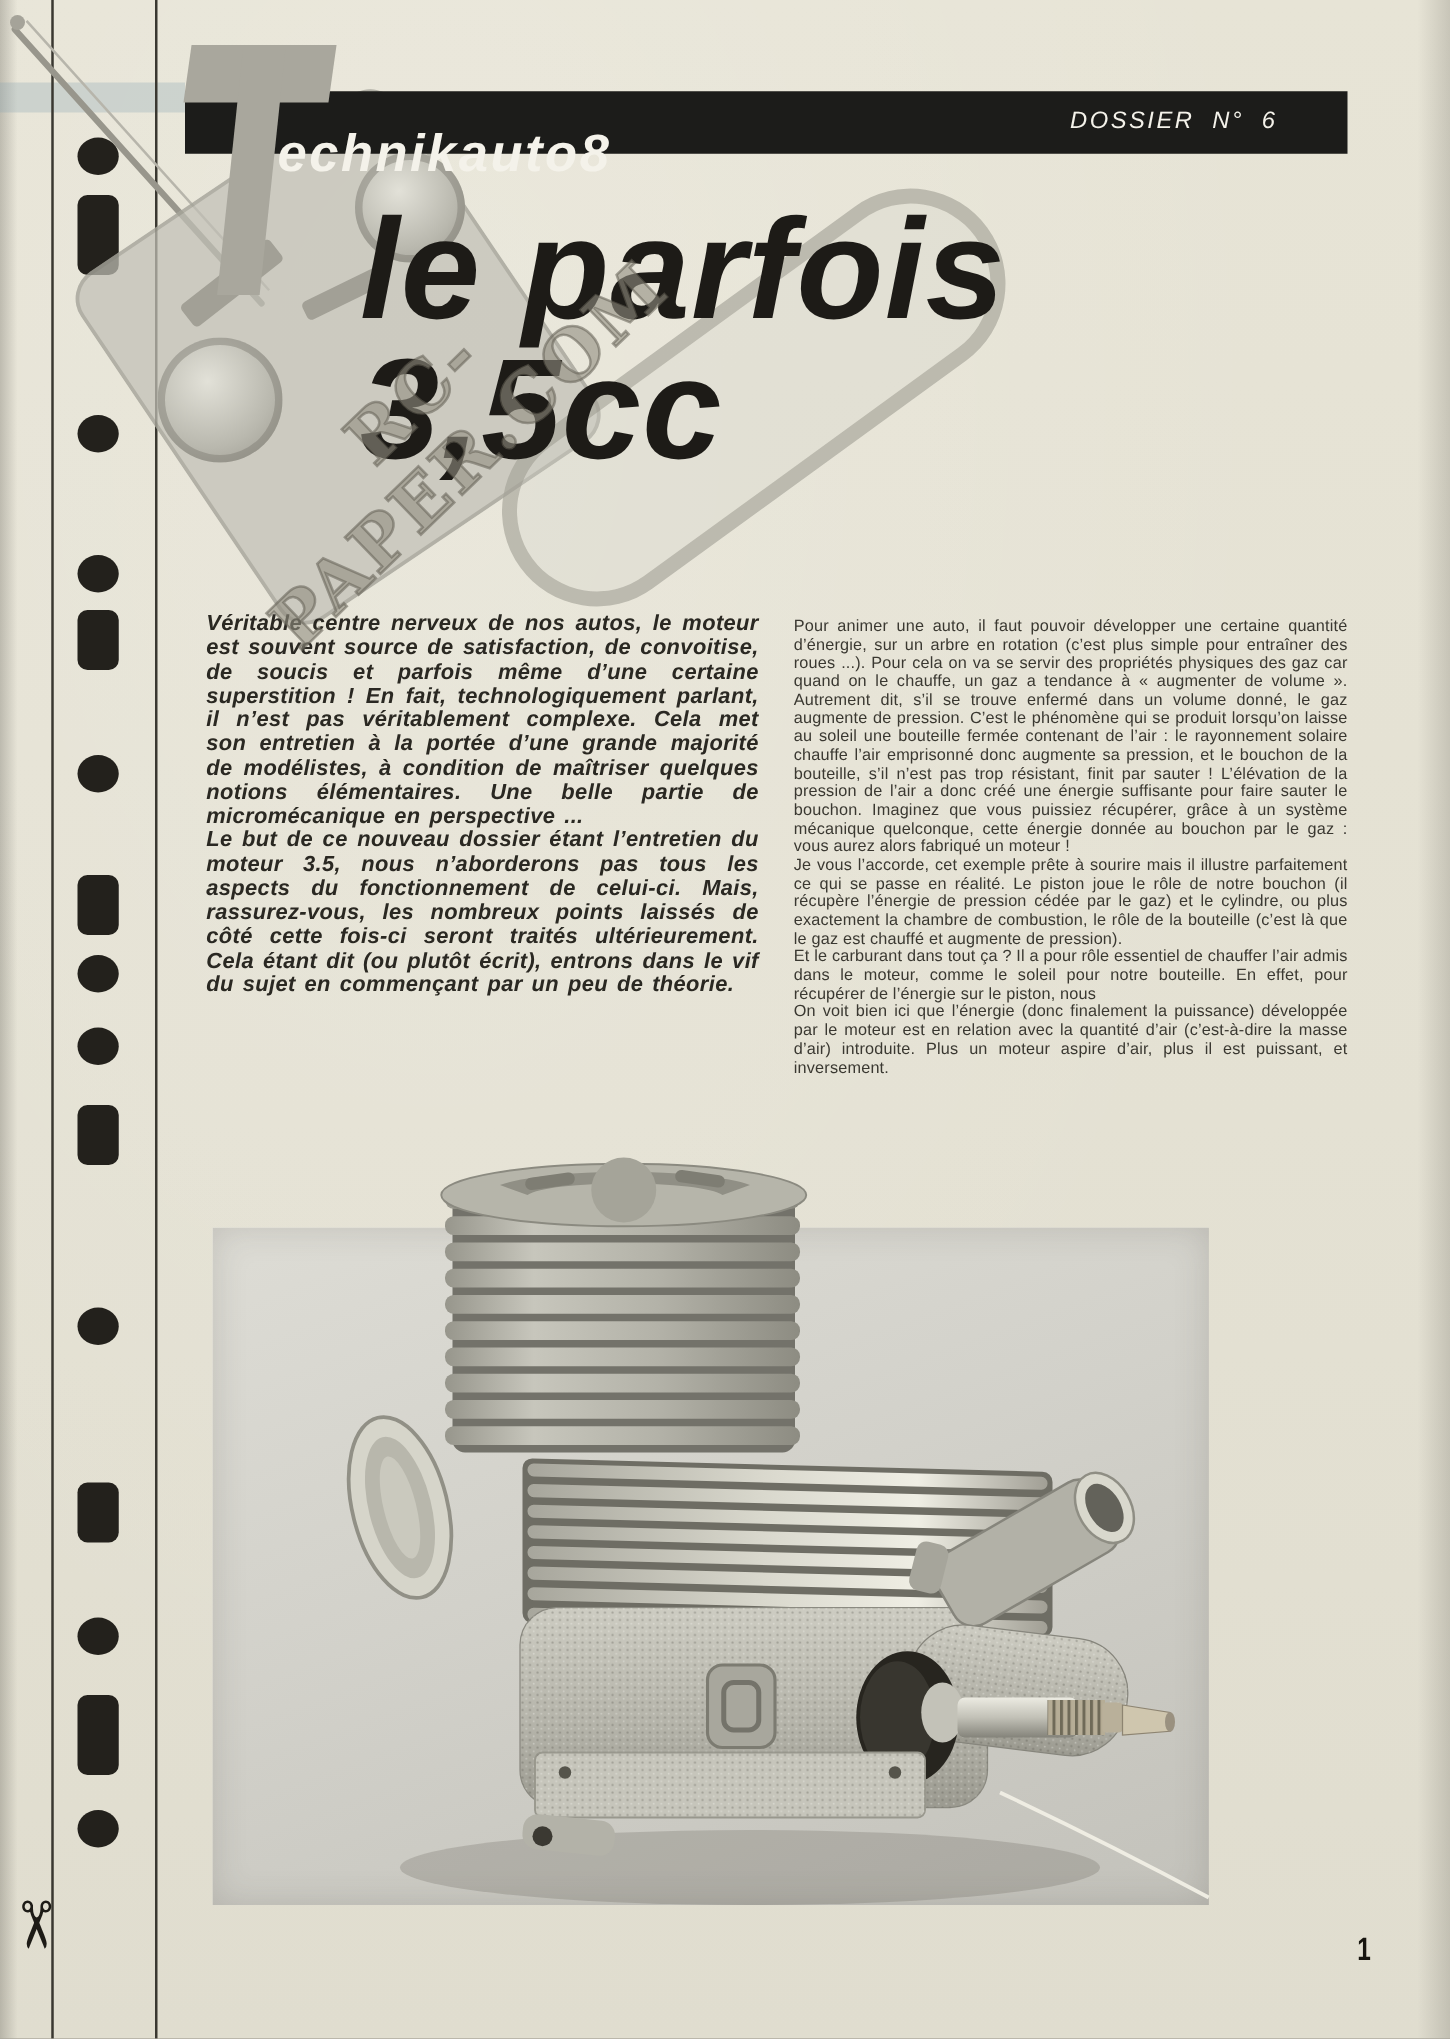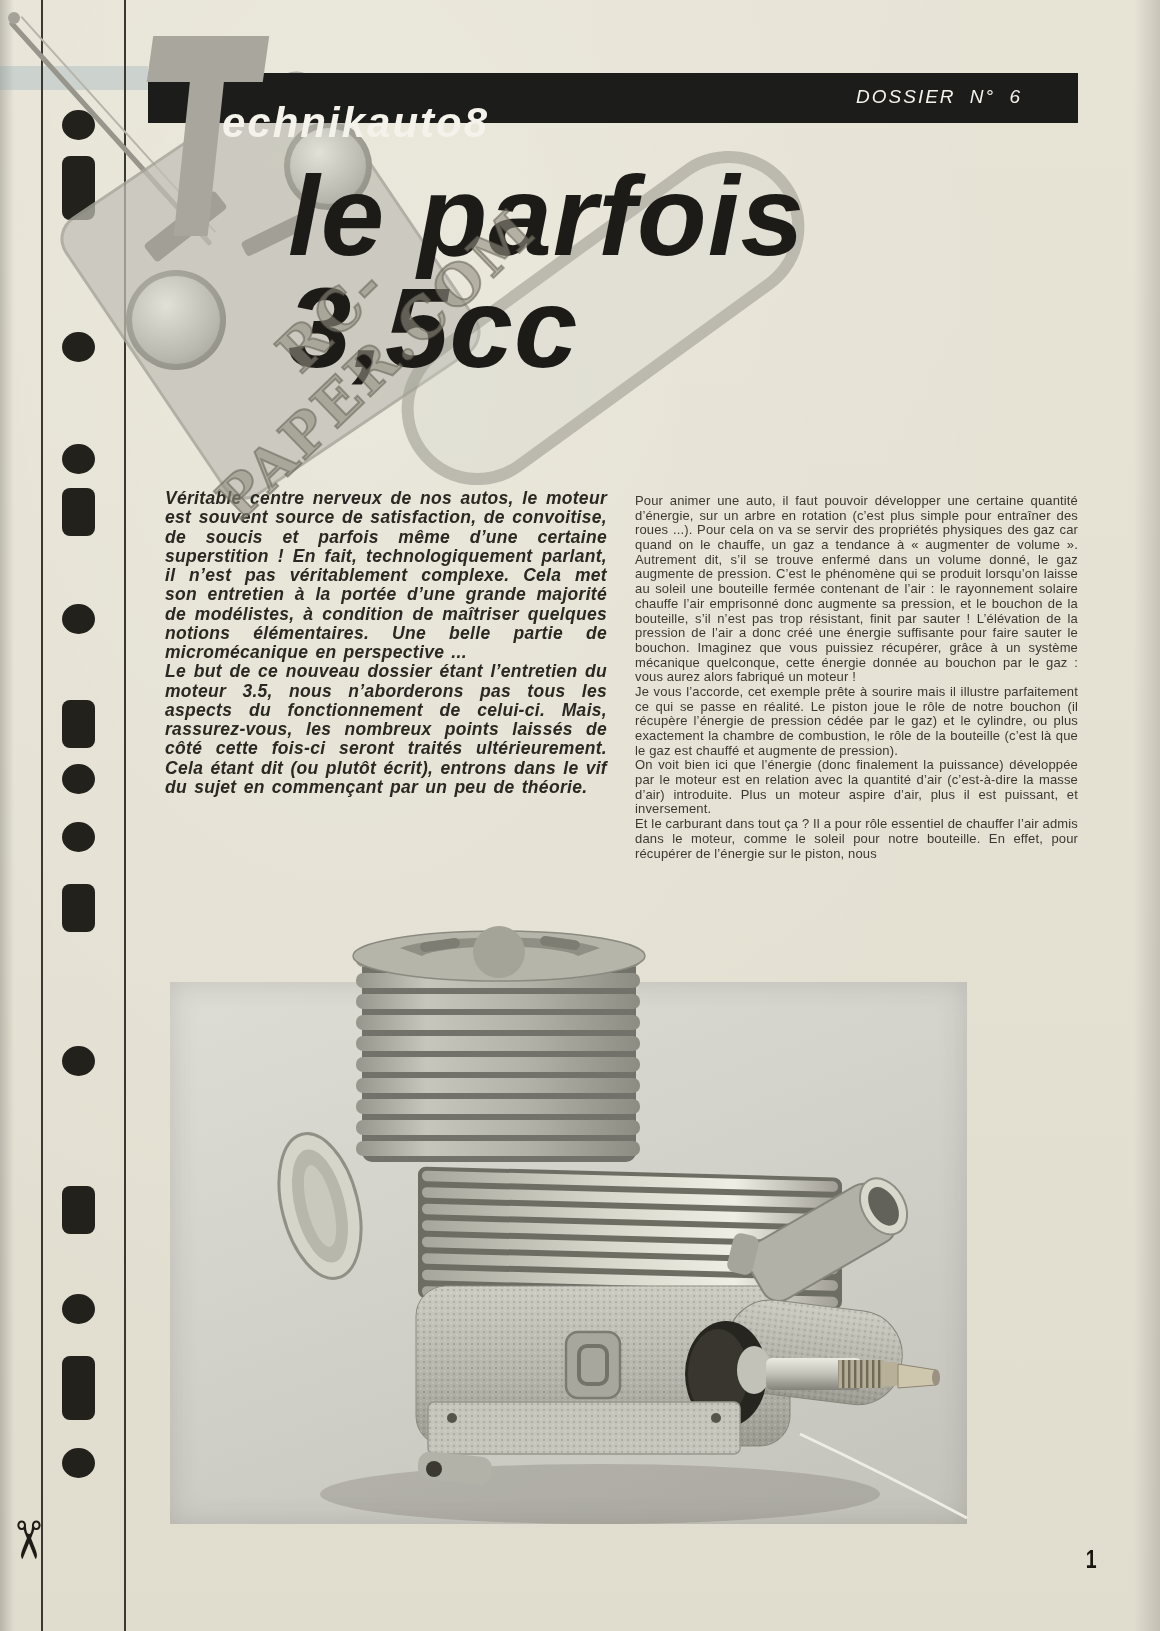--- a/index.html
+++ b/index.html
@@ -159,22 +159,22 @@
   <h1 class="title"><span>le parfois</span><span class="t2">3,5cc</span></h1>
 
   <div class="col-left">
     <p>Véritable centre nerveux de nos autos, le moteur est souvent source de satisfaction, de convoitise, de soucis et parfois même d’une certaine superstition ! En fait, technologiquement parlant, il n’est pas véritablement complexe. Cela met son entretien à la portée d’une grande majorité de modélistes, à condition de maîtriser quelques notions élémentaires. Une belle partie de micromécanique en perspective ...</p>
     <p>Le but de ce nouveau dossier étant l’entretien du moteur 3.5, nous n’aborderons pas tous les aspects du fonctionnement de celui-ci. Mais, rassurez-vous, les nombreux points laissés de côté cette fois-ci seront traités ultérieurement. Cela étant dit (ou plutôt écrit), entrons dans le vif du sujet en commençant par un peu de théorie.</p>
   </div>
 
   <div class="col-right">
     <p>Pour animer une auto, il faut pouvoir développer une certaine quantité d’énergie, sur un arbre en rotation (c’est plus simple pour entraîner des roues ...). Pour cela on va se servir des propriétés physiques des gaz car quand on le chauffe, un gaz a tendance à « augmenter de volume ». Autrement dit, s’il se trouve enfermé dans un volume donné, le gaz augmente de pression. C’est le phénomène qui se produit lorsqu’on laisse au soleil une bouteille fermée contenant de l’air : le rayonnement solaire chauffe l’air emprisonné donc augmente sa pression, et le bouchon de la bouteille, s’il n’est pas trop résistant, finit par sauter ! L’élévation de la pression de l’air a donc créé une énergie suffisante pour faire sauter le bouchon. Imaginez que vous puissiez récupérer, grâce à un système mécanique quelconque, cette énergie donnée au bouchon par le gaz : vous aurez alors fabriqué un moteur !</p>
     <p>Je vous l’accorde, cet exemple prête à sourire mais il illustre parfaitement ce qui se passe en réalité. Le piston joue le rôle de notre bouchon (il récupère l’énergie de pression cédée par le gaz) et le cylindre, ou plus exactement la chambre de combustion, le rôle de la bouteille (c’est là que le gaz est chauffé et augmente de pression).</p>
+    <p>Et le carburant dans tout ça ? Il a pour rôle essentiel de chauffer l’air admis dans le moteur, comme le soleil pour notre bouteille. En effet, pour récupérer de l’énergie sur le piston, nous</p>
     <p>On voit bien ici que l’énergie (donc finalement la puissance) développée par le moteur est en relation avec la quantité d’air (c’est-à-dire la masse d’air) introduite. Plus un moteur aspire d’air, plus il est puissant, et inversement.</p>
-    <p>Et le carburant dans tout ça ? Il a pour rôle essentiel de chauffer l’air admis dans le moteur, comme le soleil pour notre bouteille. En effet, pour récupérer de l’énergie sur le piston, nous</p>
   </div>
 
   <div class="photo">
     <svg width="797" height="590" viewBox="0 0 797 590">
       <defs>
         <linearGradient id="finG" x1="0" y1="0" x2="1" y2="0">
           <stop offset="0" stop-color="#97968c"></stop>
             <stop offset="0.25" stop-color="#c7c6bc"></stop>
           <stop offset="0.6" stop-color="#b3b2a8"></stop>
             <stop offset="1" stop-color="#8d8c82"></stop>

